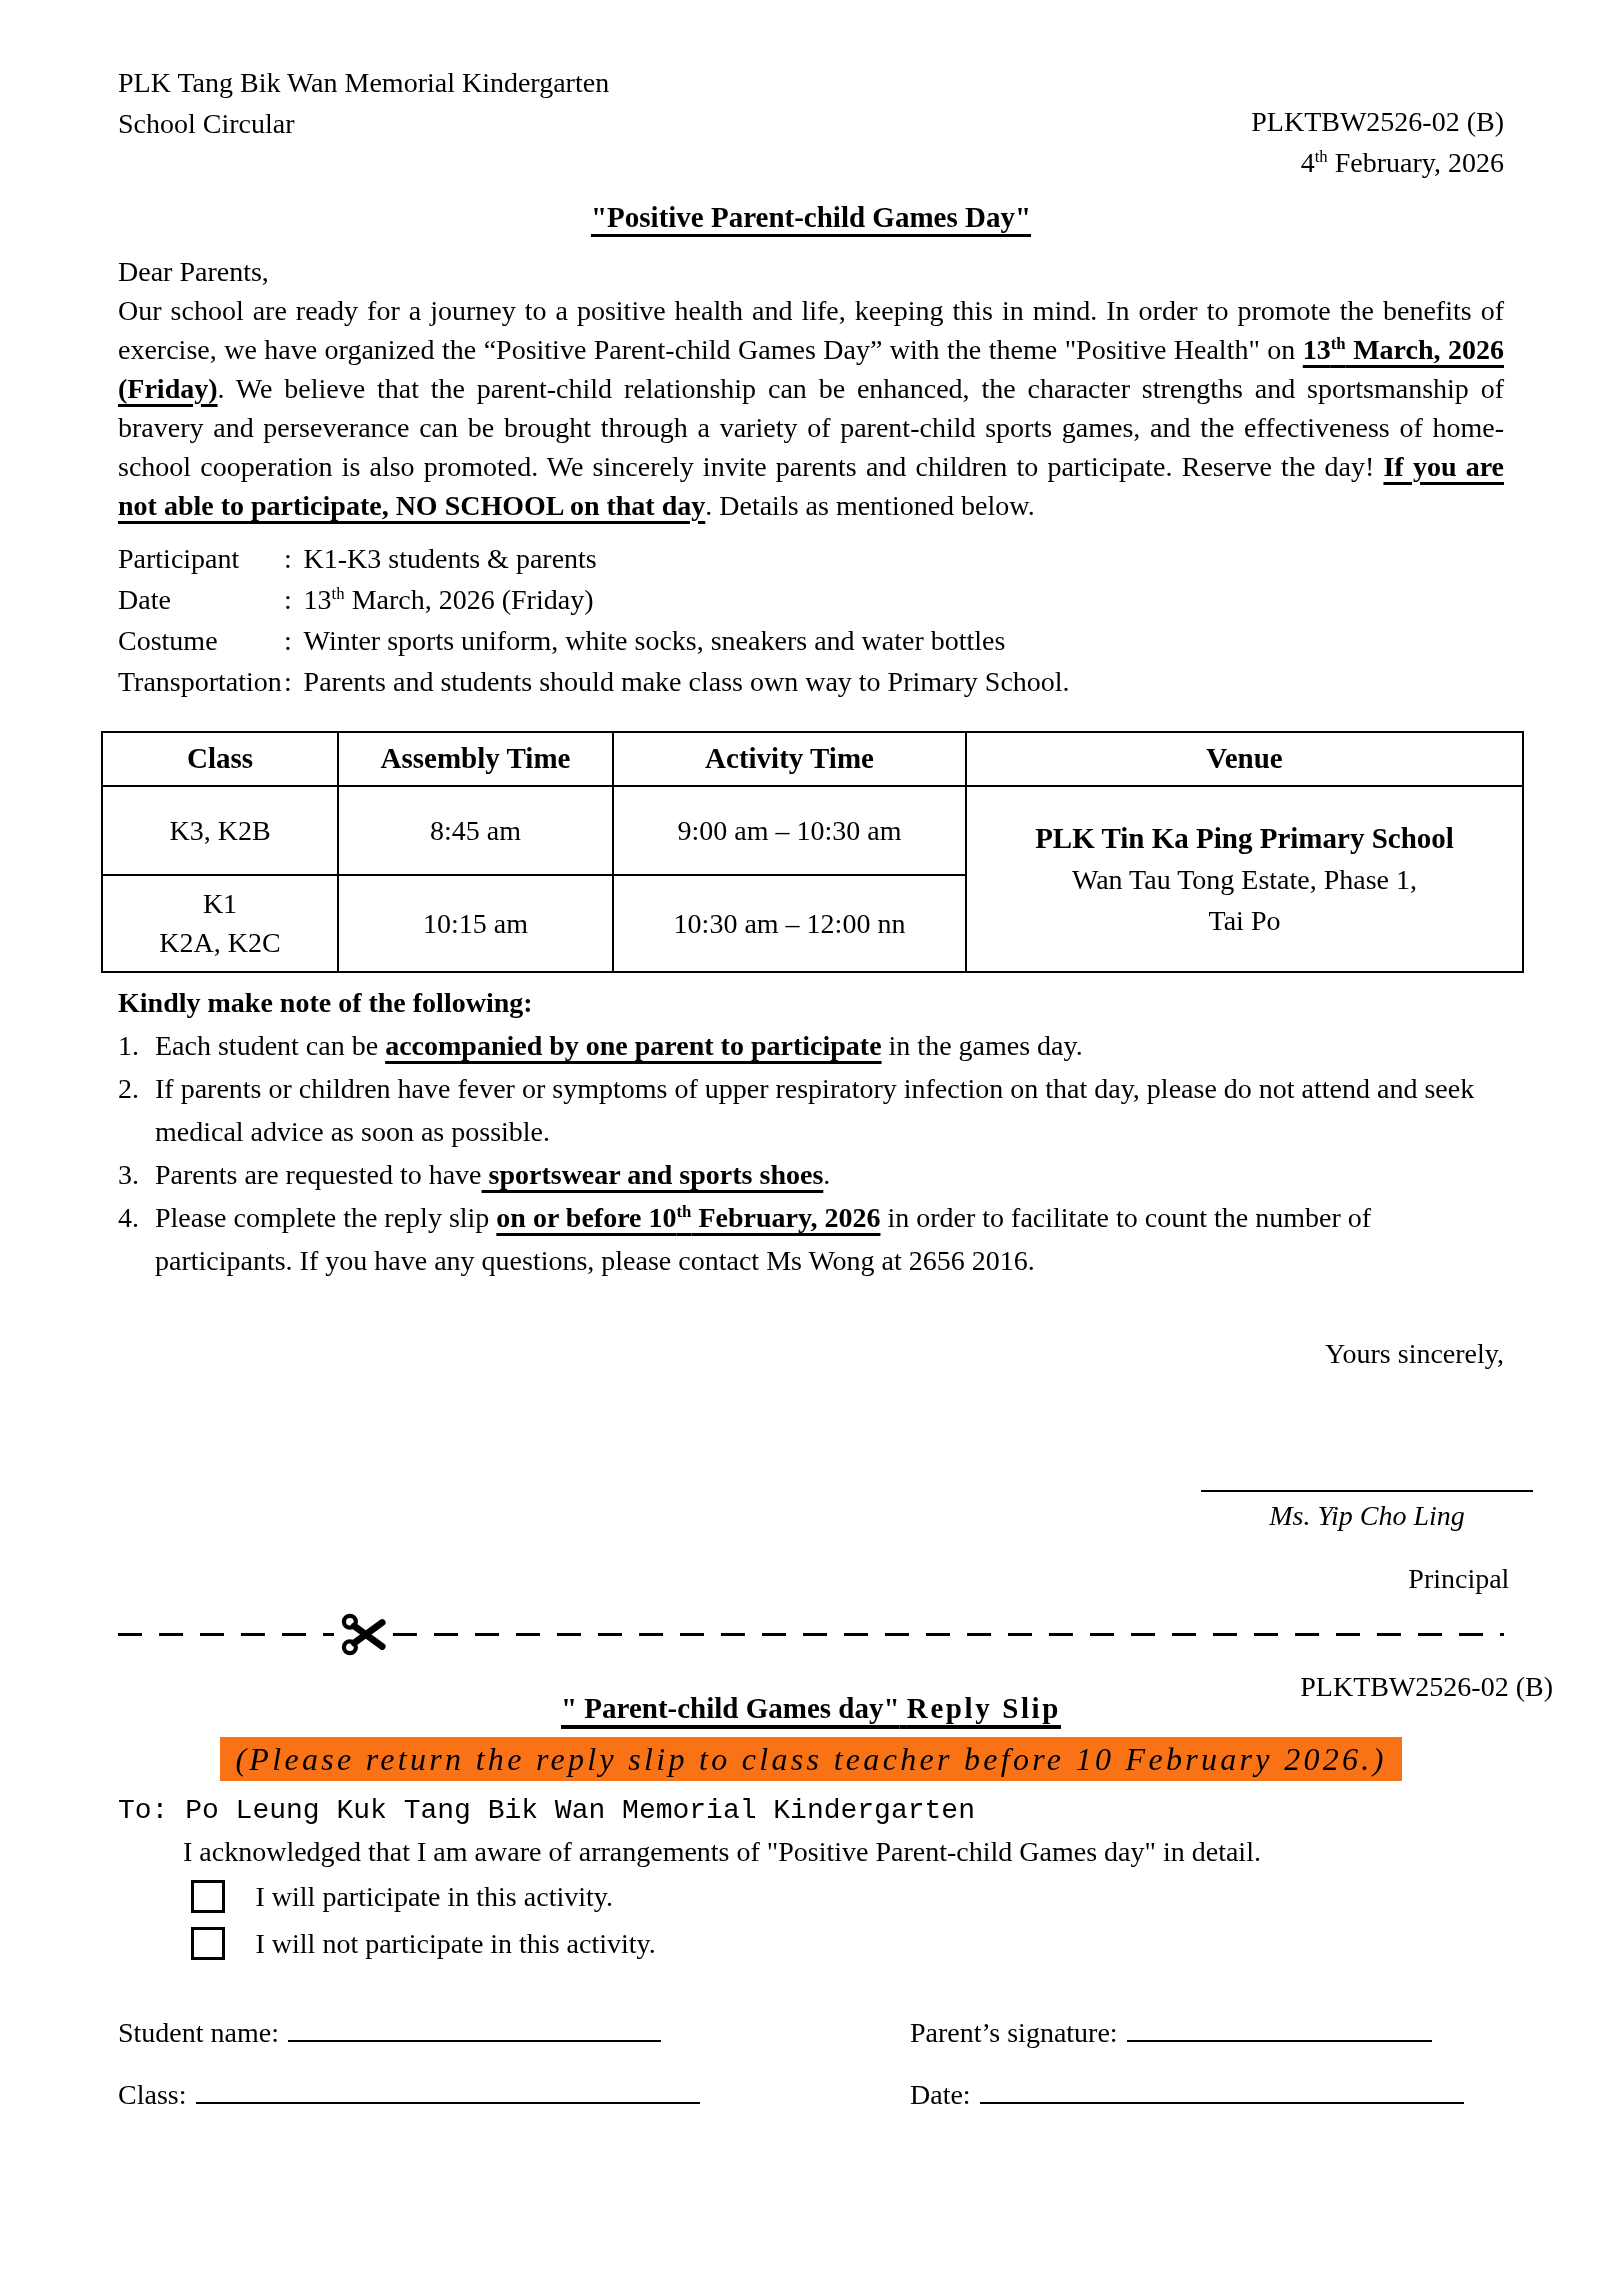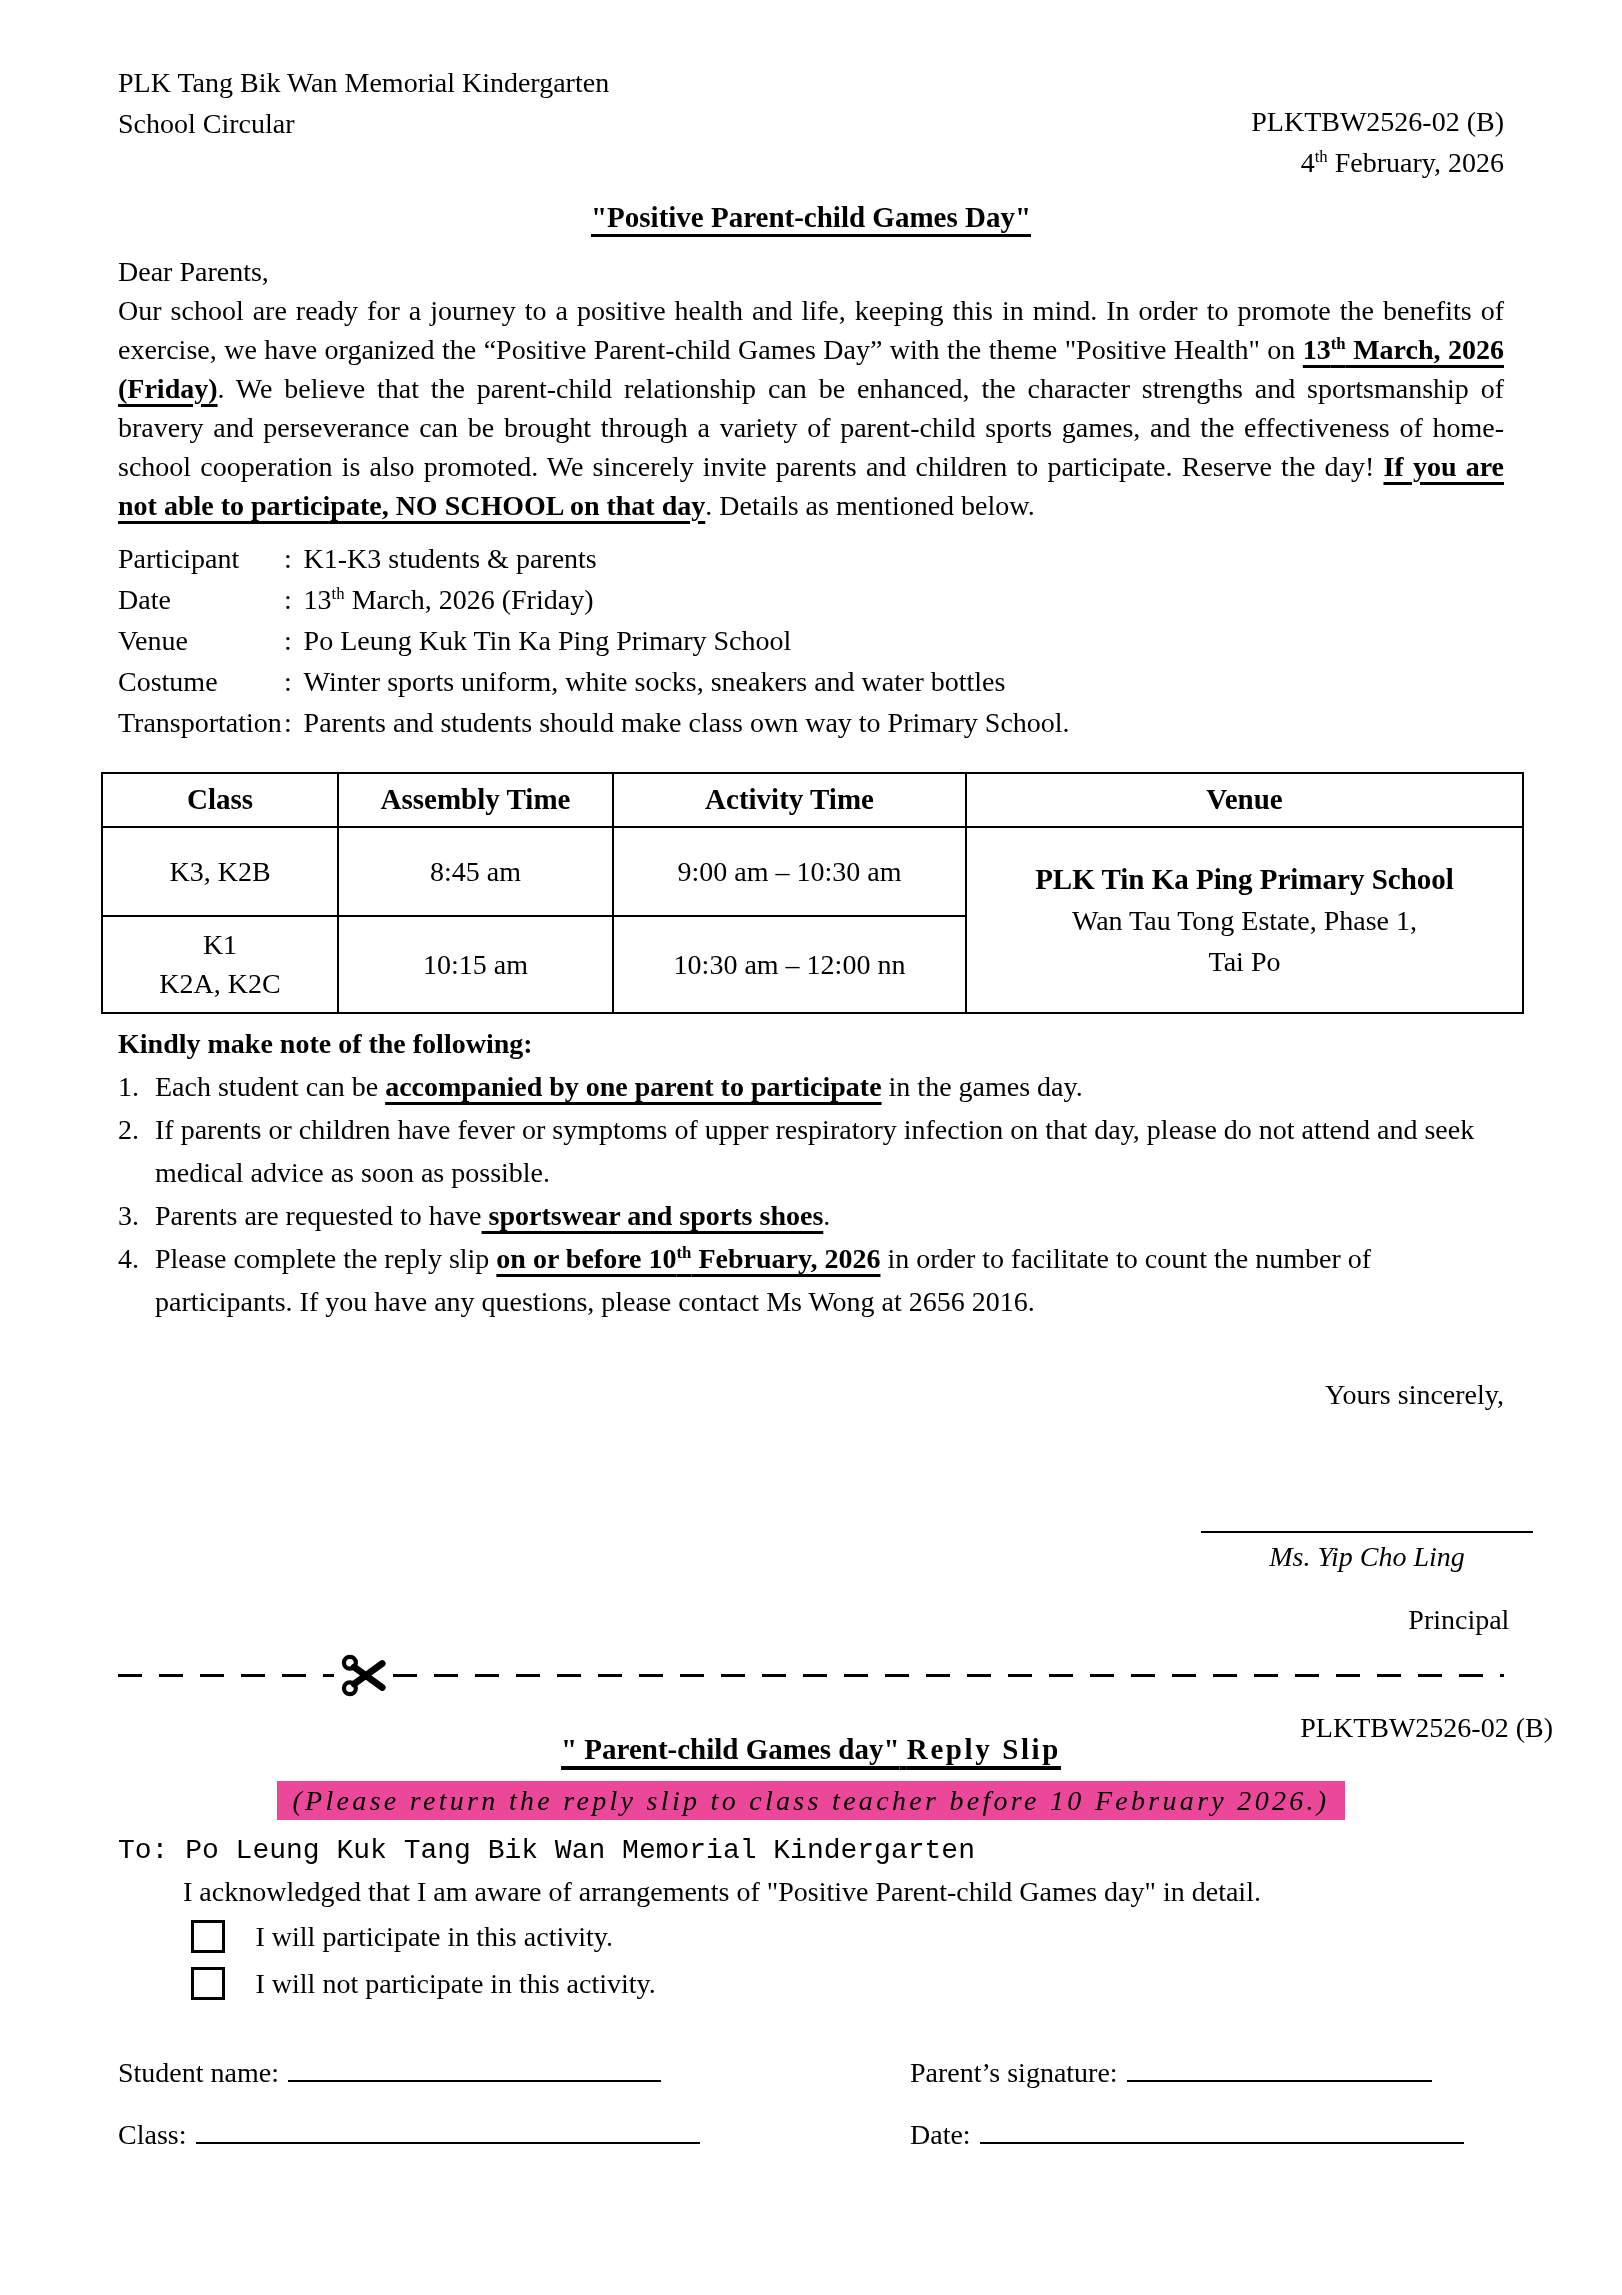--- a/index.html
+++ b/index.html
@@ -64,21 +64,21 @@
   .dash-r { flex: 1; }
   .scissors { width: 51px; height: 51px; margin: 0 3.9px; flex: none; }
 
   
   .reply-hdr { position: relative; margin-top: 25px; height: 46px; }
   .reply-title { text-align: center; line-height: 46px; }
   .reply-title .t1 { font-weight: bold; font-size: 29px; text-decoration: underline; text-decoration-thickness: 3.9px; text-underline-offset: 7.2px; }
   .reply-title .t2 { font-weight: bold; font-size: 29px; letter-spacing: 2.6px; text-decoration: underline; text-decoration-thickness: 3.9px; text-underline-offset: 7.2px; }
   .reply-ref { position: absolute; right: -49px; top: -18.3px; white-space: nowrap; }
   .return-note { text-align: center; margin-top: 6.5px; line-height: 43px; }
-  .return-note span { background: #ec4899; font-style: italic; font-size: 28px; letter-spacing: 3.3px; padding: 3.9px 15.7px; }
+  .return-note span { background: #f97316; font-style: italic; font-size: 32px; letter-spacing: 3.3px; padding: 3.9px 15.7px; }
   .to-line { margin-top: 7.9px; line-height: 41px; font-family: Liberation Mono, monospace; }
   .ack { padding-left: 65px; line-height: 42px; }
   .opt { display: flex; align-items: center; height: 47px; padding-left: 73px; }
   .opt:first-of-type { margin-top: 13px; }
   .chk { width: 27.5px; height: 27.5px; border: 3.3px solid #000; flex: none; }
   .opt-label { margin-left: 31px; }
 
   
   .fields { margin-top: 46px; }
   .frow { display: flex; line-height: 39px; }
@@ -109,23 +109,20 @@
 
 <div class="salutation">Dear Parents,</div>
 <div class="body-par"><span>Our school are ready for a journey to a positive health and life, keeping this in mind. In order to promote the benefits of exercise, we have organized the “Positive Parent-child Games Day” with the theme "Positive Health" on </span><span class="b u">13</span><span class="b u"><sup>th</sup></span><span class="b u"> March, 2026 (Friday)</span><span>. We believe that the parent-child relationship can be enhanced, the character strengths and sportsmanship of bravery and perseverance can be brought through a variety of parent-child sports games, and the effectiveness of home-school cooperation is also promoted. We sincerely invite parents and children to participate. Reserve the day! </span><span class="b u">If you are not able to participate, NO SCHOOL on that day</span><span>. Details as mentioned below.</span></div>
 
 <div class="details">
   <div class="drow">
     <span class="dlabel">Participant</span><span class="dcolon">:</span><span><span>K1-K3 students &amp; parents</span></span>
   </div>
   <div class="drow">
     <span class="dlabel">Date</span><span class="dcolon">:</span><span><span>13</span><span><sup>th</sup></span><span> March, 2026 (Friday)</span></span>
-  </div>
-  <div class="drow">
-    <span class="dlabel">Venue</span><span class="dcolon">:</span><span><span>Po Leung Kuk Tin Ka Ping Primary School</span></span>
   </div>
   <div class="drow">
     <span class="dlabel">Costume</span><span class="dcolon">:</span><span><span>Winter sports uniform, white socks, sneakers and water bottles</span></span>
   </div>
   <div class="drow">
     <span class="dlabel">Transportation</span><span class="dcolon">:</span><span><span>Parents and students should make class own way to Primary School.</span></span>
   </div>
 </div>
 
 <table class="sched">

